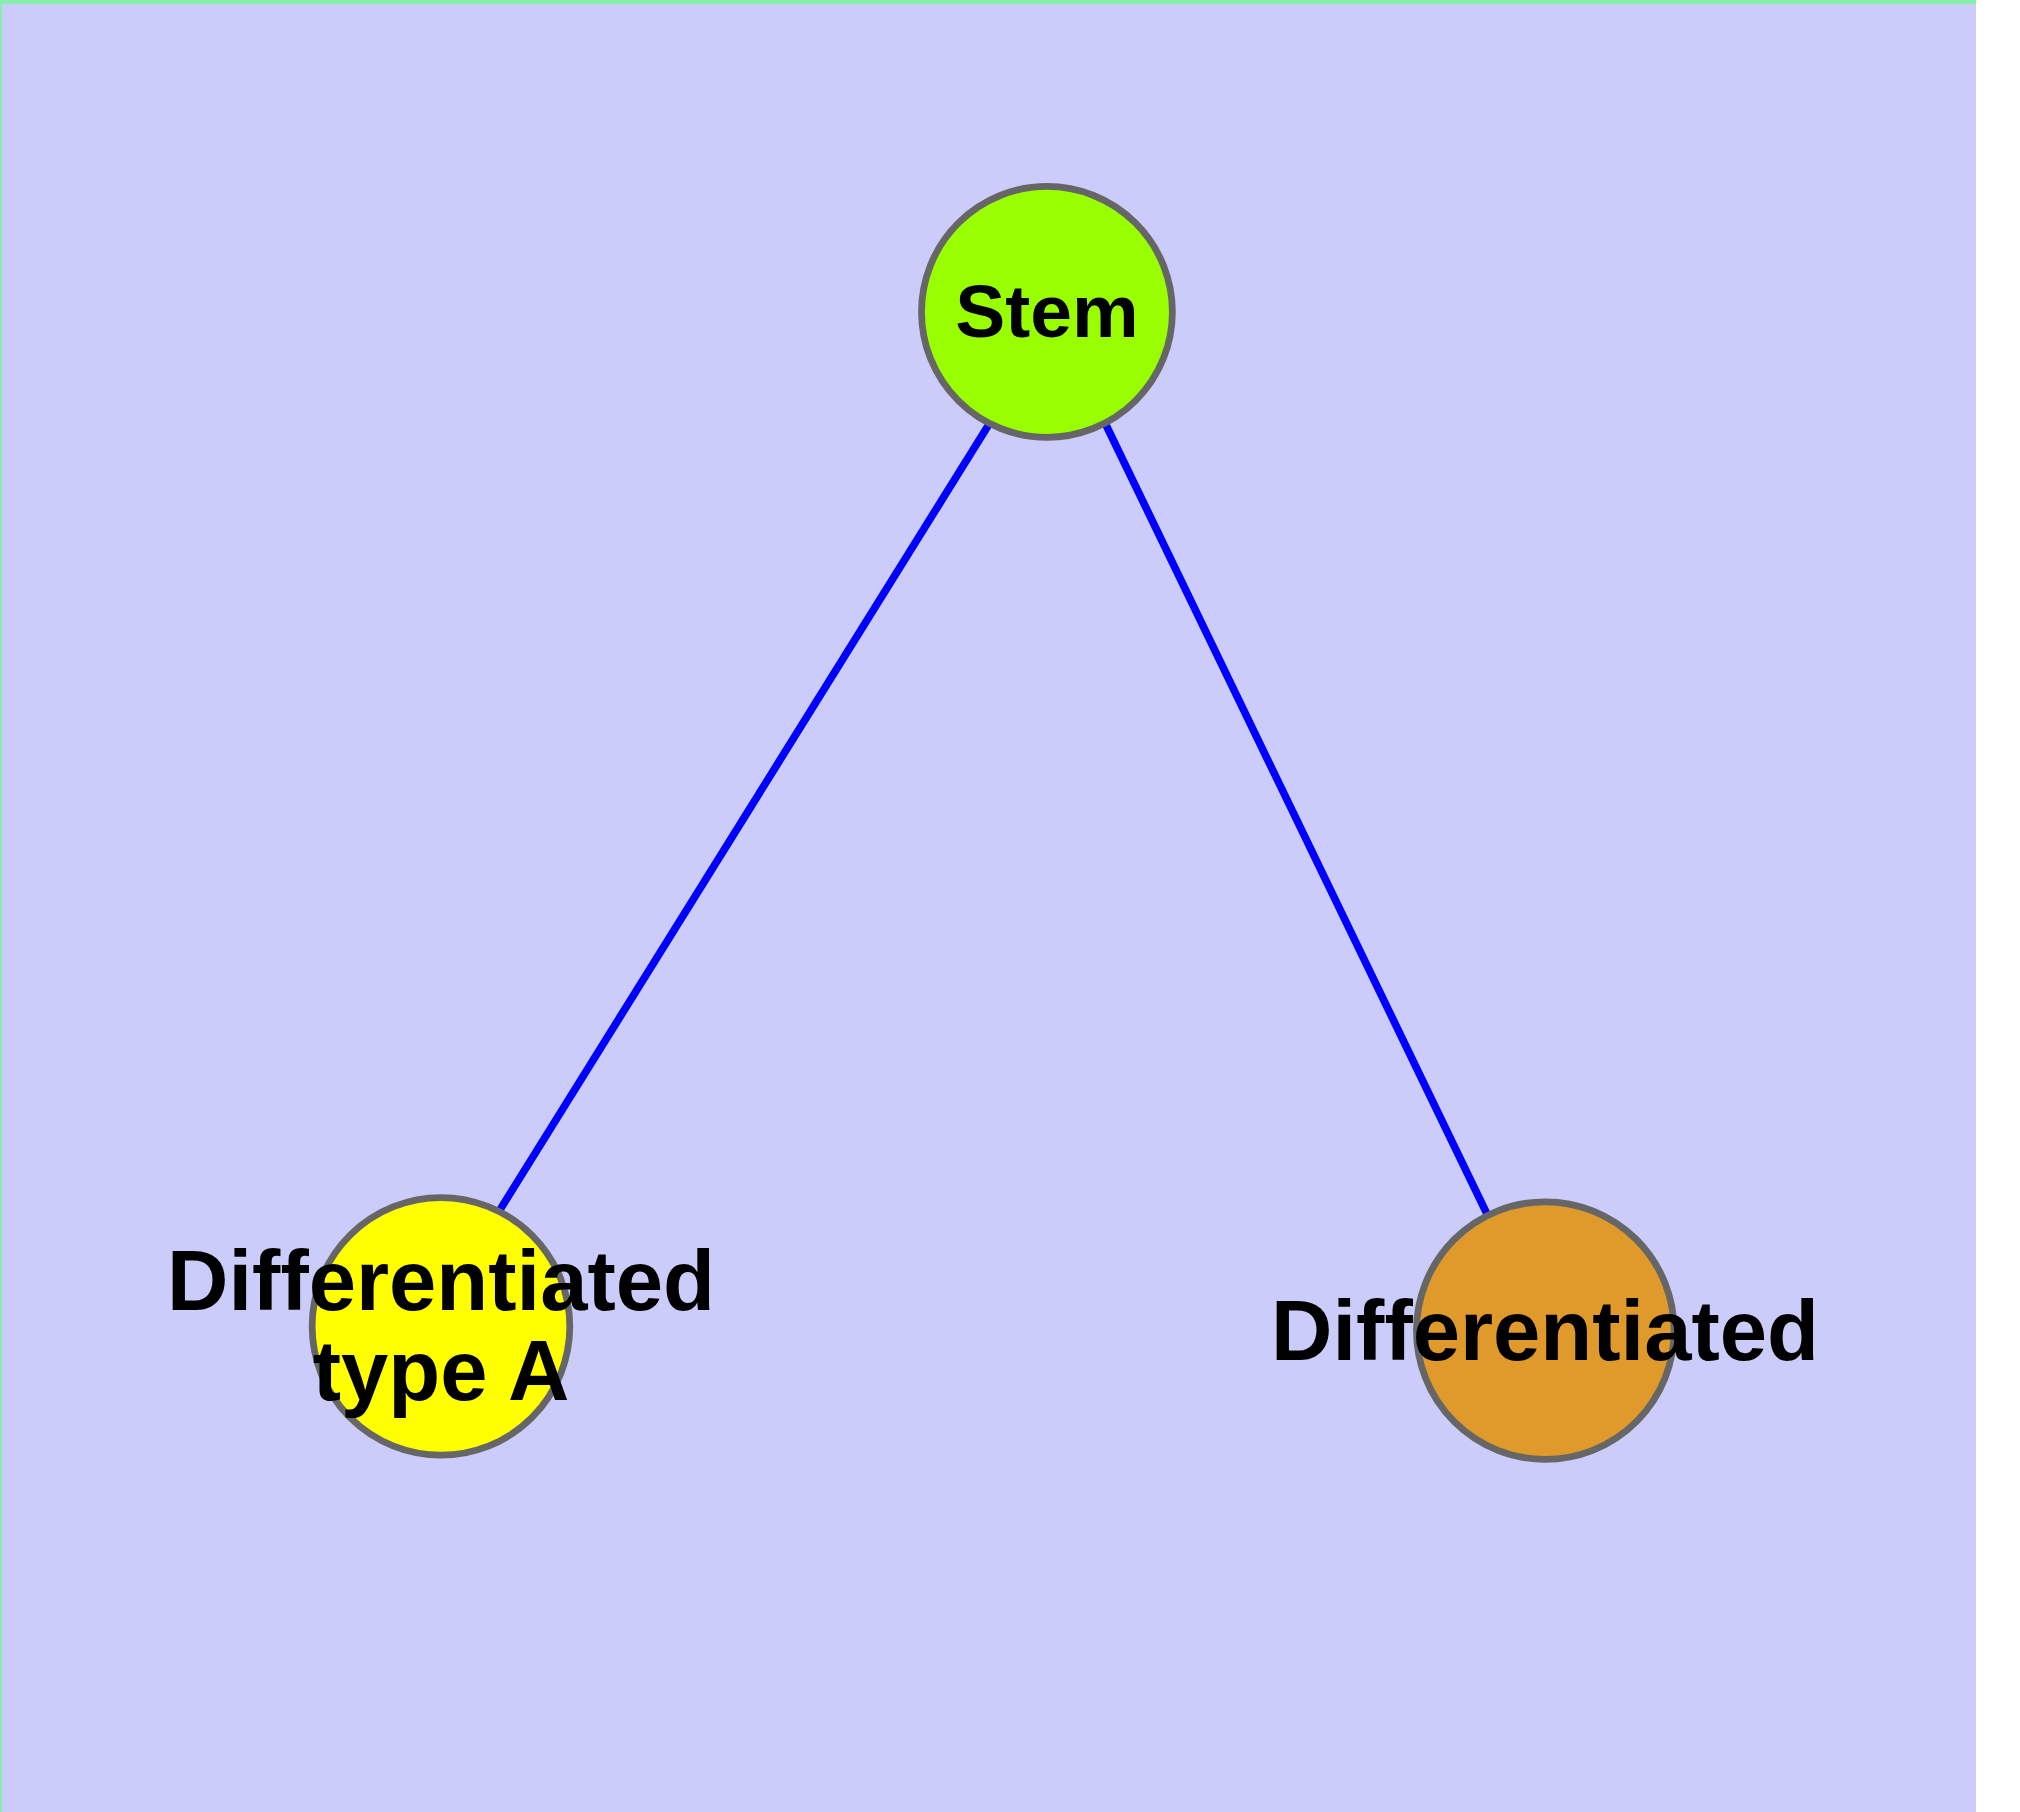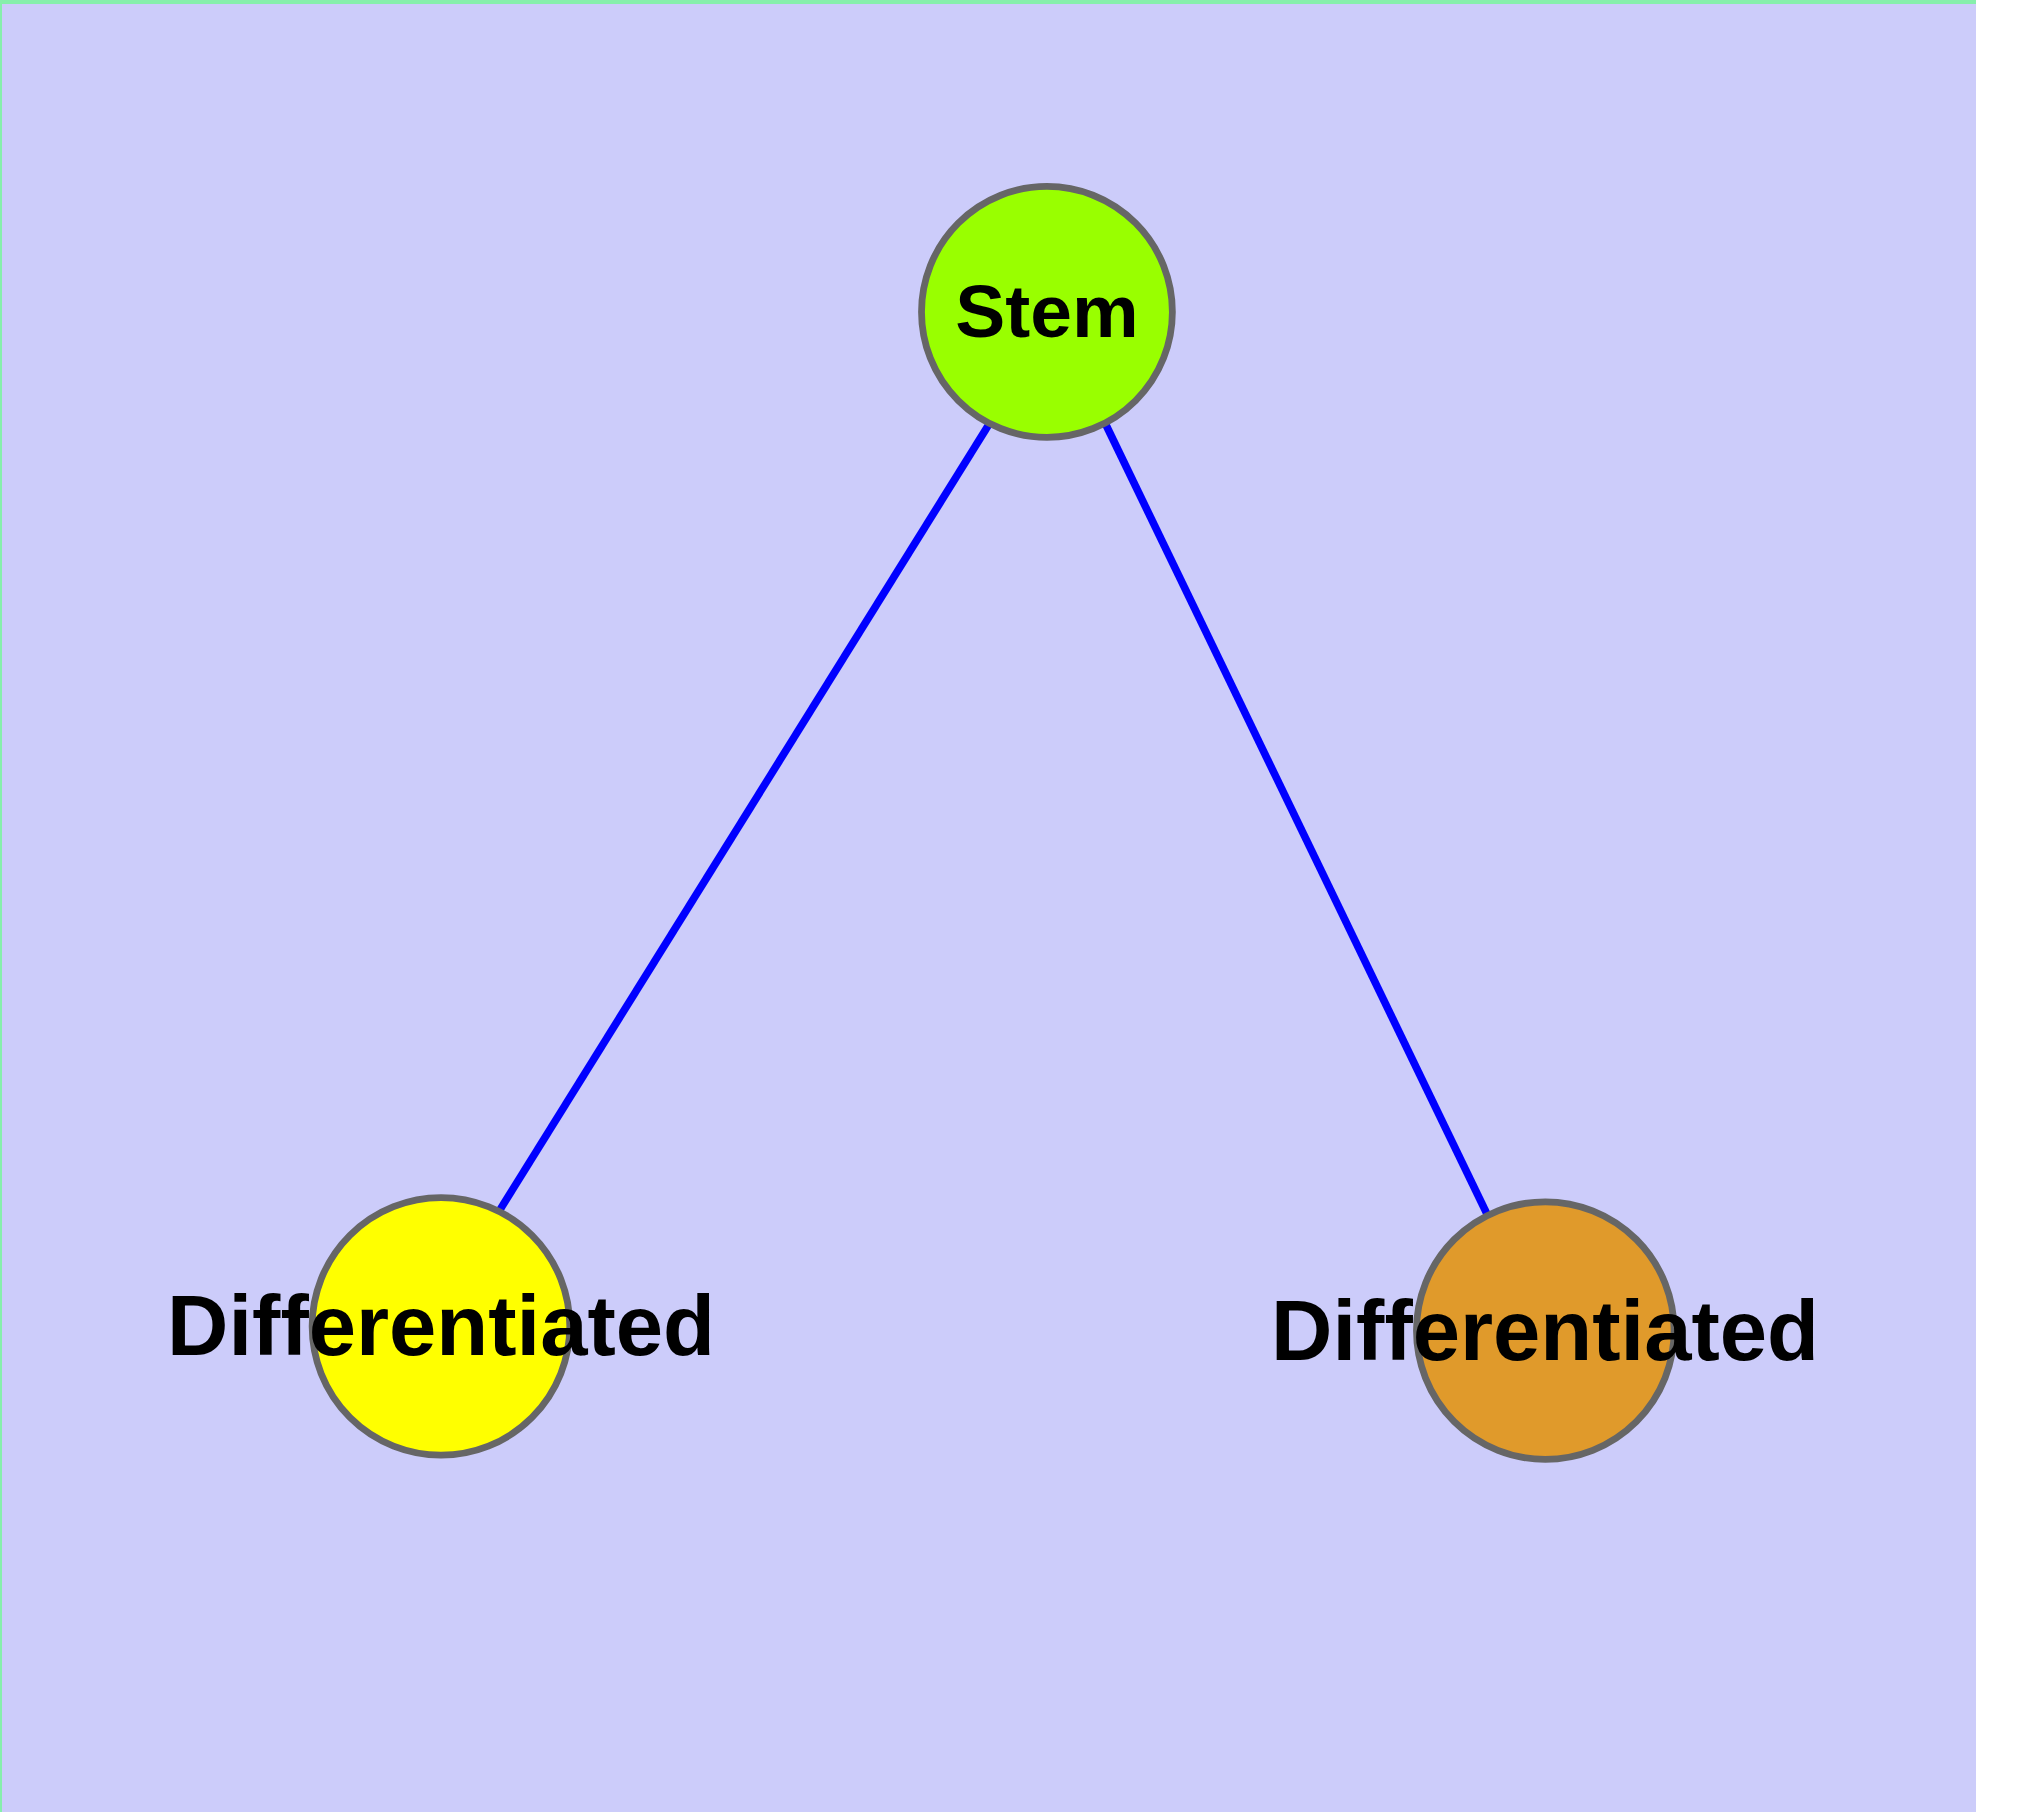--- a/index.html
+++ b/index.html
@@ -73,17 +73,17 @@
     </g>
     <g>
       <circle cx="1235" cy="368" r="148" fill="#99ff00" stroke="#666666" stroke-width="8"></circle>
       <circle cx="520" cy="1565" r="152" fill="#ffff00" stroke="#666666" stroke-width="8"></circle>
       <circle cx="1823" cy="1570" r="152" fill="#e09a2b" stroke="#666666" stroke-width="8"></circle>
     </g>
   </svg>
 
   <div class="node-label label-stem">Stem</div>
 
-  <div class="node-label label-a"><span>Differentiated</span><br></div>
+  <div class="node-label label-a"><span>Differentiated</span><br><span>type A</span></div>
 
   <div class="node-label label-b"><span>Differentiated</span><br></div>
 </div>
 
 
 </body></html>

